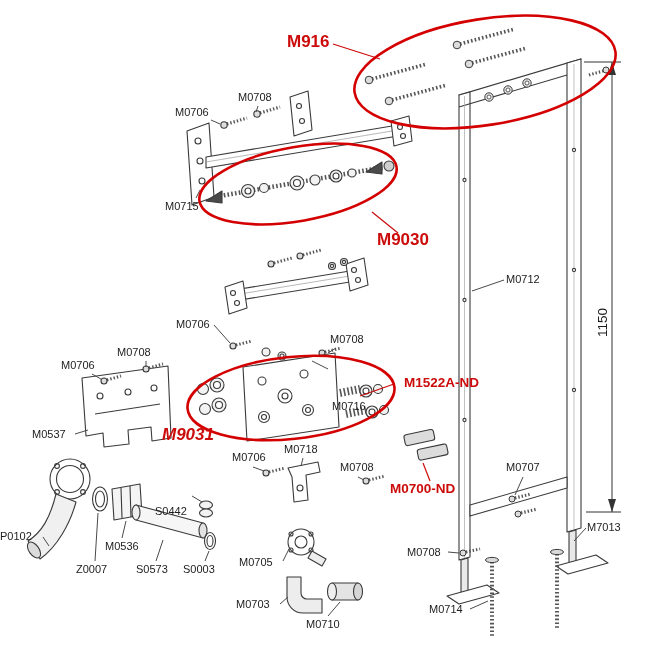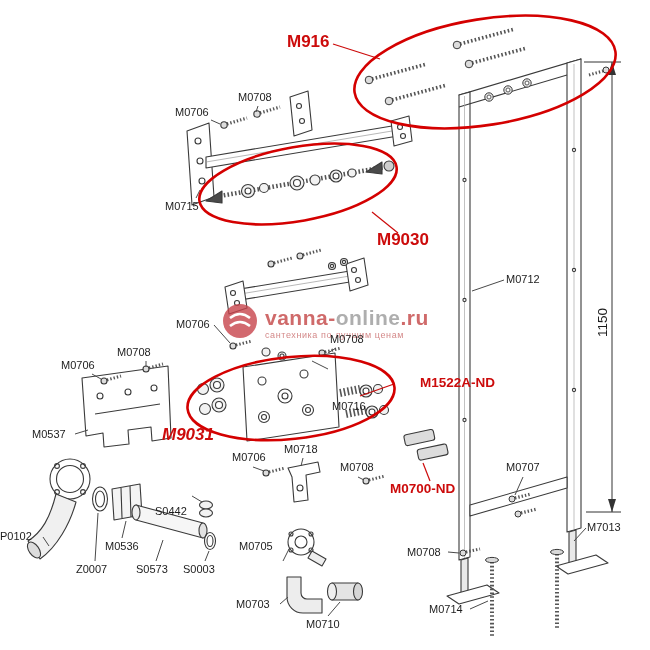--- a/index.html
+++ b/index.html
@@ -275,61 +275,48 @@
       <line x1="430" y1="481" x2="423" y2="463"></line>
     </g>
 
     <g stroke="#d40000" stroke-width="2.6" fill="none">
       <ellipse cx="485" cy="72" rx="132" ry="53" transform="rotate(-9 485 72)"></ellipse>
       <ellipse cx="298" cy="184" rx="100" ry="37" transform="rotate(-10 298 184)"></ellipse>
       <ellipse cx="291" cy="398" rx="104" ry="41" transform="rotate(-6 291 398)"></ellipse>
     </g>
   </svg>
 
-  <div class="watermark">
-    <span>
-      <svg width="36" height="36" viewBox="0 0 36 36">
-        <circle cx="18" cy="18" r="17" fill="#c8444c"></circle>
-        <path d="M8,15 q10,-8 20,0" stroke="#ffffff" stroke-width="2.6" fill="none"></path>
-        <path d="M8,23 q10,-8 20,0" stroke="#ffffff" stroke-width="2.6" fill="none"></path>
-      </svg>
-    </span>
-    <span class="wm-text">
-      <span class="wm-brand"><span class="wm-p1">vanna-</span><span class="wm-p2">online</span><span class="wm-p3">.ru</span></span>
-      <span class="wm-tagline">сантехника по лучшим ценам</span>
-    </span>
-  </div>
 
   <div class="labels">
     <div class="lbl red" style="left:287px; top:33px;">M916</div>
     <div class="lbl" style="left:238px; top:91px;">M0708</div>
     <div class="lbl" style="left:175px; top:106px;">M0706</div>
     <div class="lbl" style="left:165px; top:200px;">M0715</div>
     <div class="lbl red" style="left:377px; top:231px;">M9030</div>
     <div class="lbl" style="left:506px; top:273px;">M0712</div>
     <div class="lbl" style="left:176px; top:318px;">M0706</div>
     <div class="lbl" style="left:330px; top:333px;">M0708</div>
     <div class="lbl" style="left:117px; top:346px;">M0708</div>
     <div class="lbl" style="left:61px;  top:359px;">M0706</div>
     <div class="lbl" style="left:332px; top:362px;margin-top:38px;">M0716</div>
-    <div class="lbl red-sm" style="left:372px; top:376px;padding-left:48px;">M1522A-ND</div>
+    <div class="lbl red-sm" style="left:356px; top:376px;padding-left:48px;">M1522A-ND</div>
     <div class="lbl red" style="left:162px; top:426px;font-style:italic;">M9031</div>
     <div class="lbl" style="left:32px;  top:428px;">M0537</div>
     <div class="lbl" style="left:232px; top:451px;">M0706</div>
     <div class="lbl" style="left:284px; top:443px;">M0718</div>
     <div class="lbl" style="left:340px; top:461px;">M0708</div>
     <div class="lbl red-sm" style="left:390px; top:482px;">M0700-ND</div>
     <div class="lbl" style="left:506px; top:461px;">M0707</div>
     <div class="lbl" style="left:155px; top:480px;margin-top:25px;">S0442</div>
     <div class="lbl" style="left:0px;   top:530px;">P0102</div>
     <div class="lbl" style="left:105px; top:540px;">M0536</div>
     <div class="lbl" style="left:76px;  top:563px;">Z0007</div>
     <div class="lbl" style="left:136px; top:563px;">S0573</div>
     <div class="lbl" style="left:183px; top:563px;">S0003</div>
-    <div class="lbl" style="left:239px; top:540px;">M0705</div>
+    <div class="lbl" style="left:239px; top:556px;">M0705</div>
     <div class="lbl" style="left:236px; top:598px;">M0703</div>
     <div class="lbl" style="left:306px; top:618px;">M0710</div>
     <div class="lbl" style="left:407px; top:546px;">M0708</div>
     <div class="lbl" style="left:429px; top:603px;">M0714</div>
     <div class="lbl" style="left:587px; top:521px;">M7013</div>
     <div class="dim">1150</div>
   </div>
 
 </div>
 

